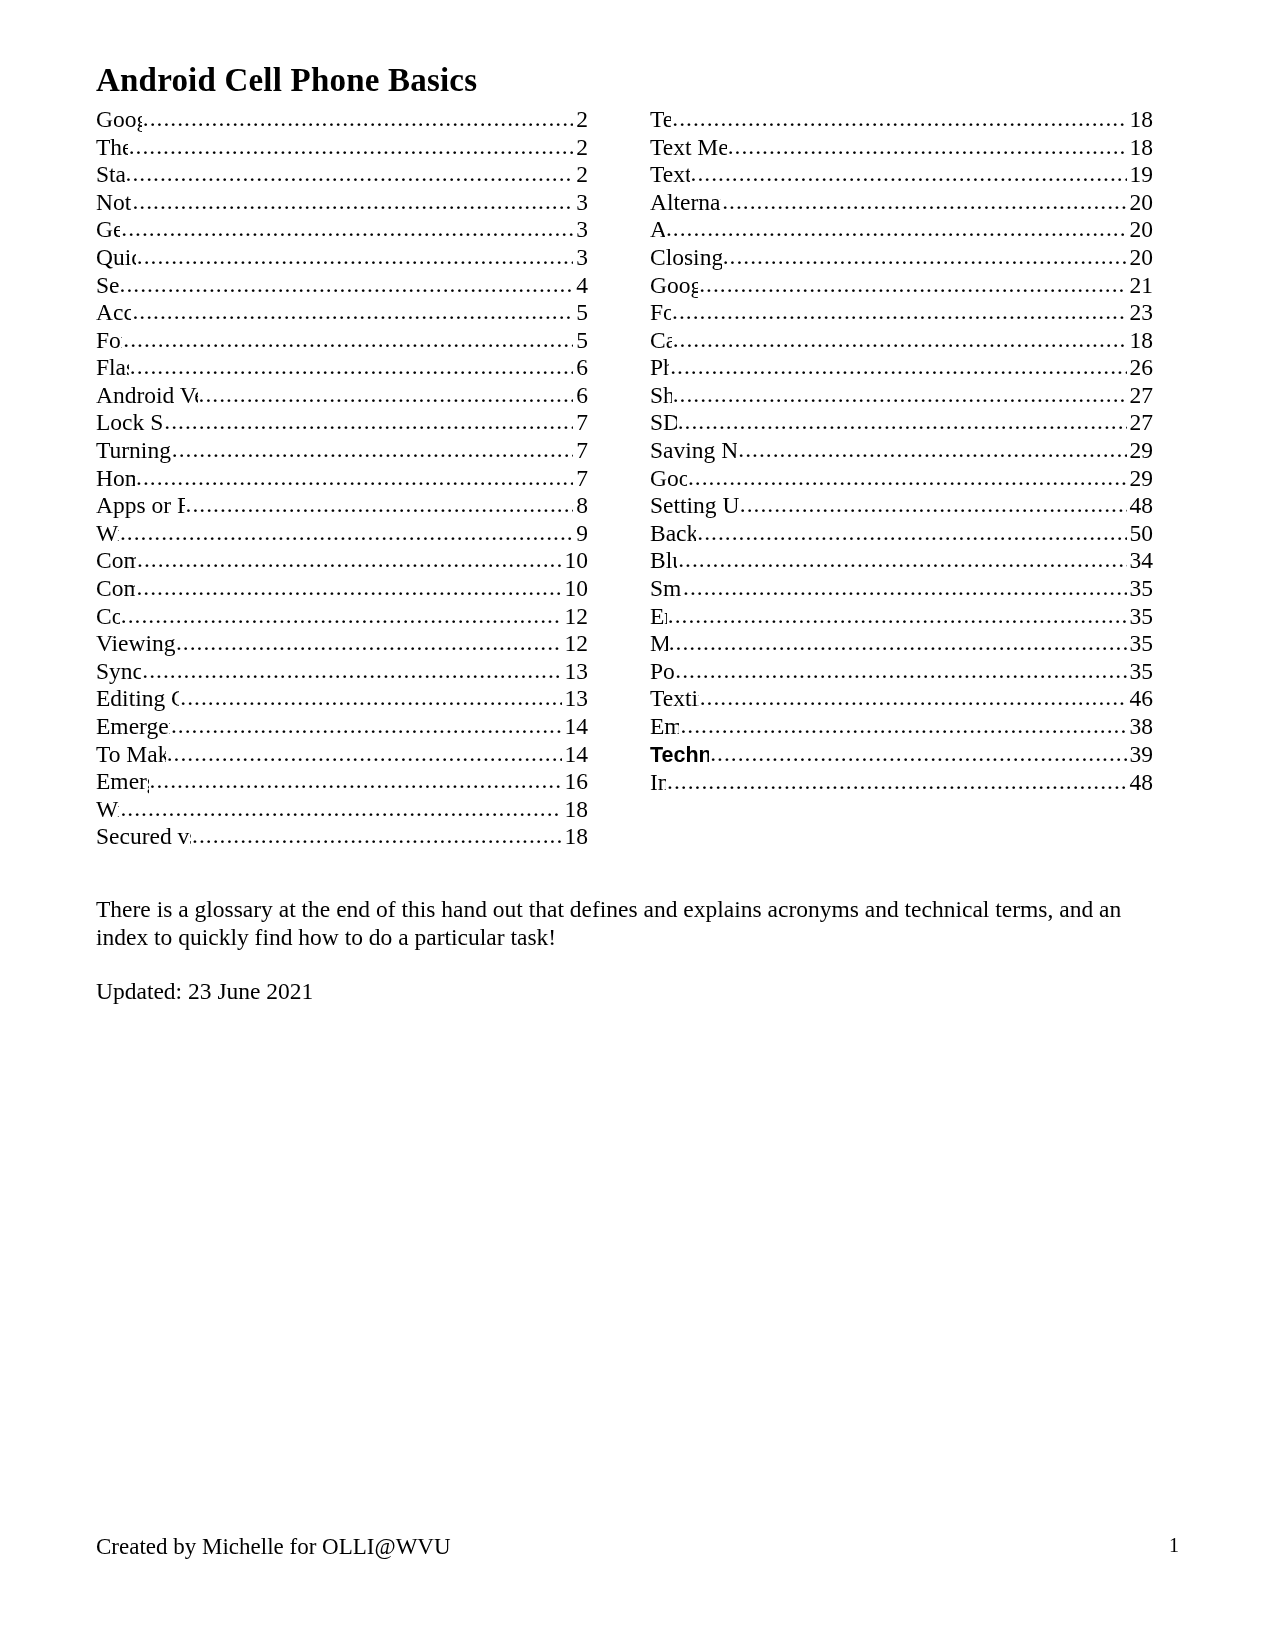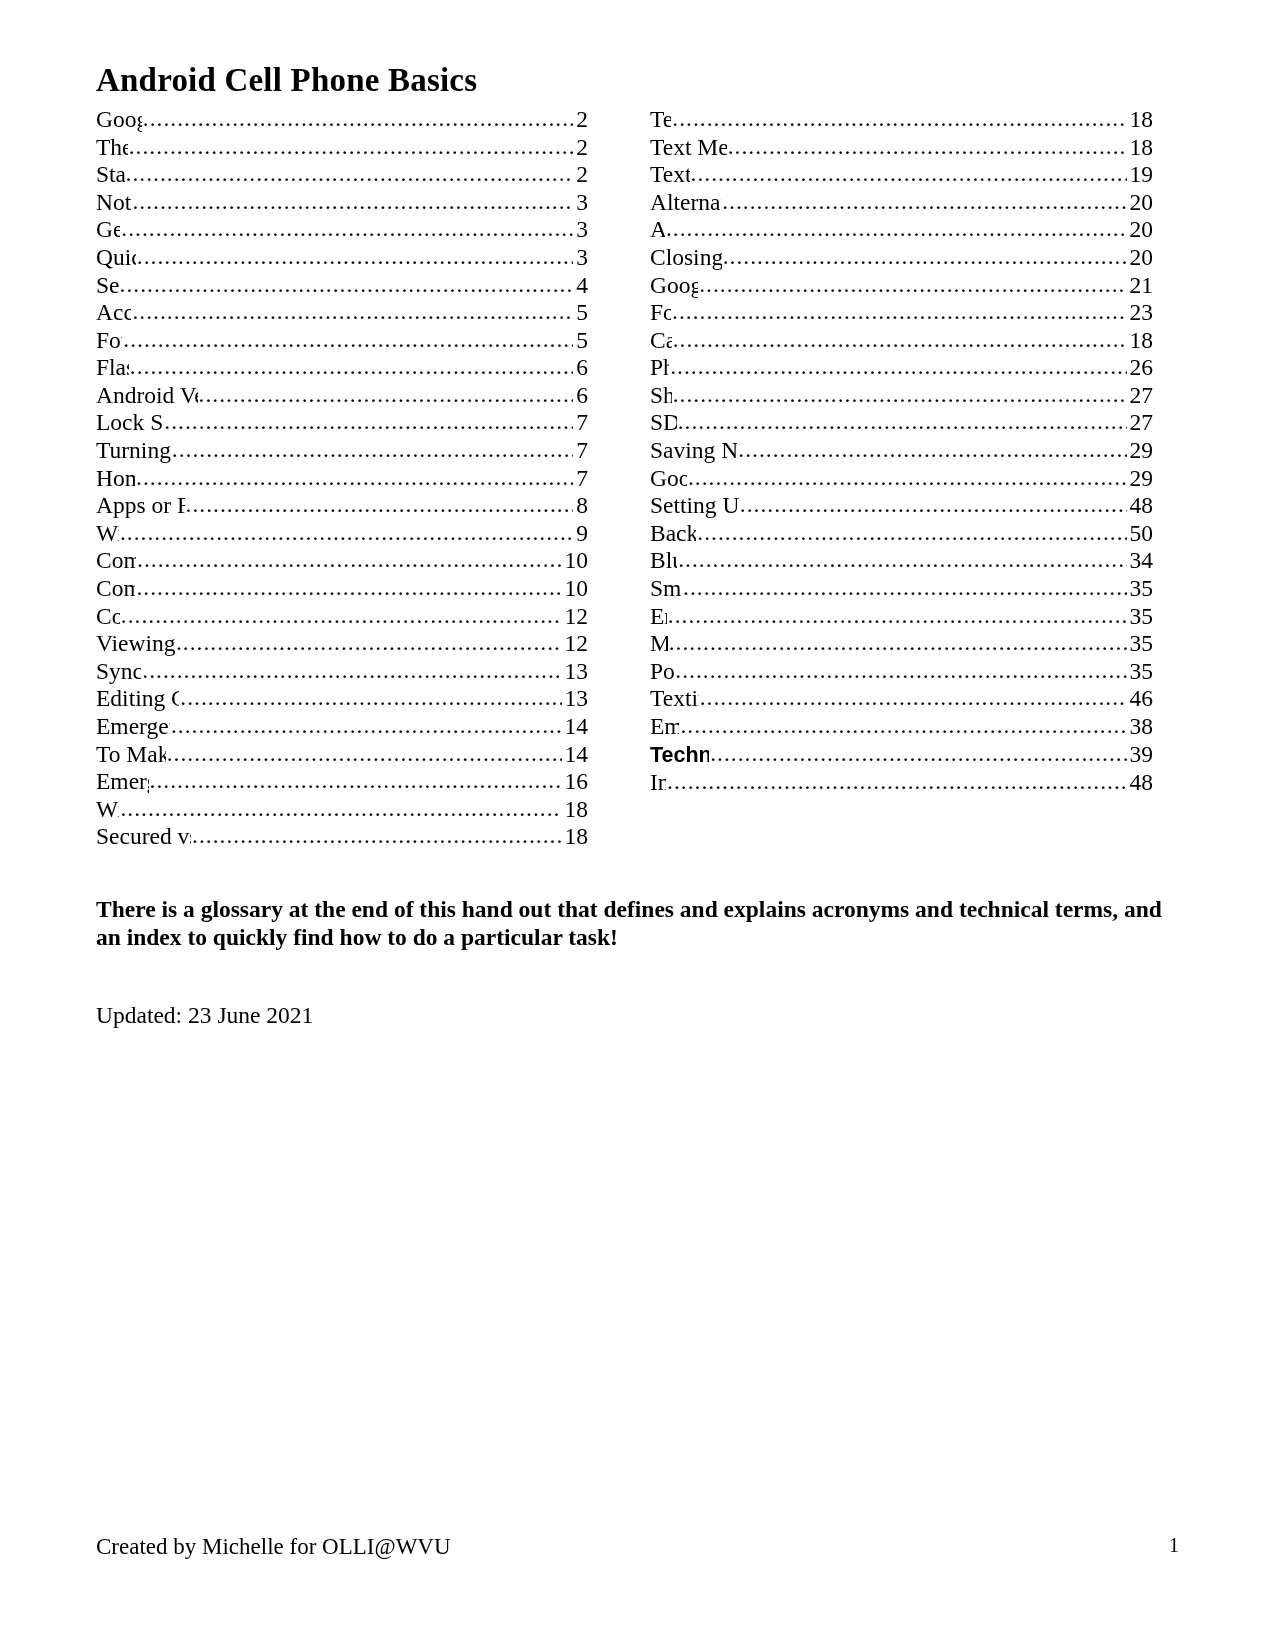--- a/index.html
+++ b/index.html
@@ -95,26 +95,25 @@
     flex: 0 0 auto;
     text-align: right;
     padding-left: 2px;
   }
 
   .note {
     font-size: 23.5px;
     line-height: 28px;
     margin-top: 44px;
     max-width: 1085px;
-    font-weight: bold;
   }
   .updated {
     font-size: 23.5px;
     line-height: 28px;
-    margin-top: 50px;
+    margin-top: 26px;
   }
 
   .footer {
     position: absolute;
     left: 96px;
     right: 96px;
     bottom: 90px;
     display: flex;
     flex-direction: row;
     justify-content: space-between;

